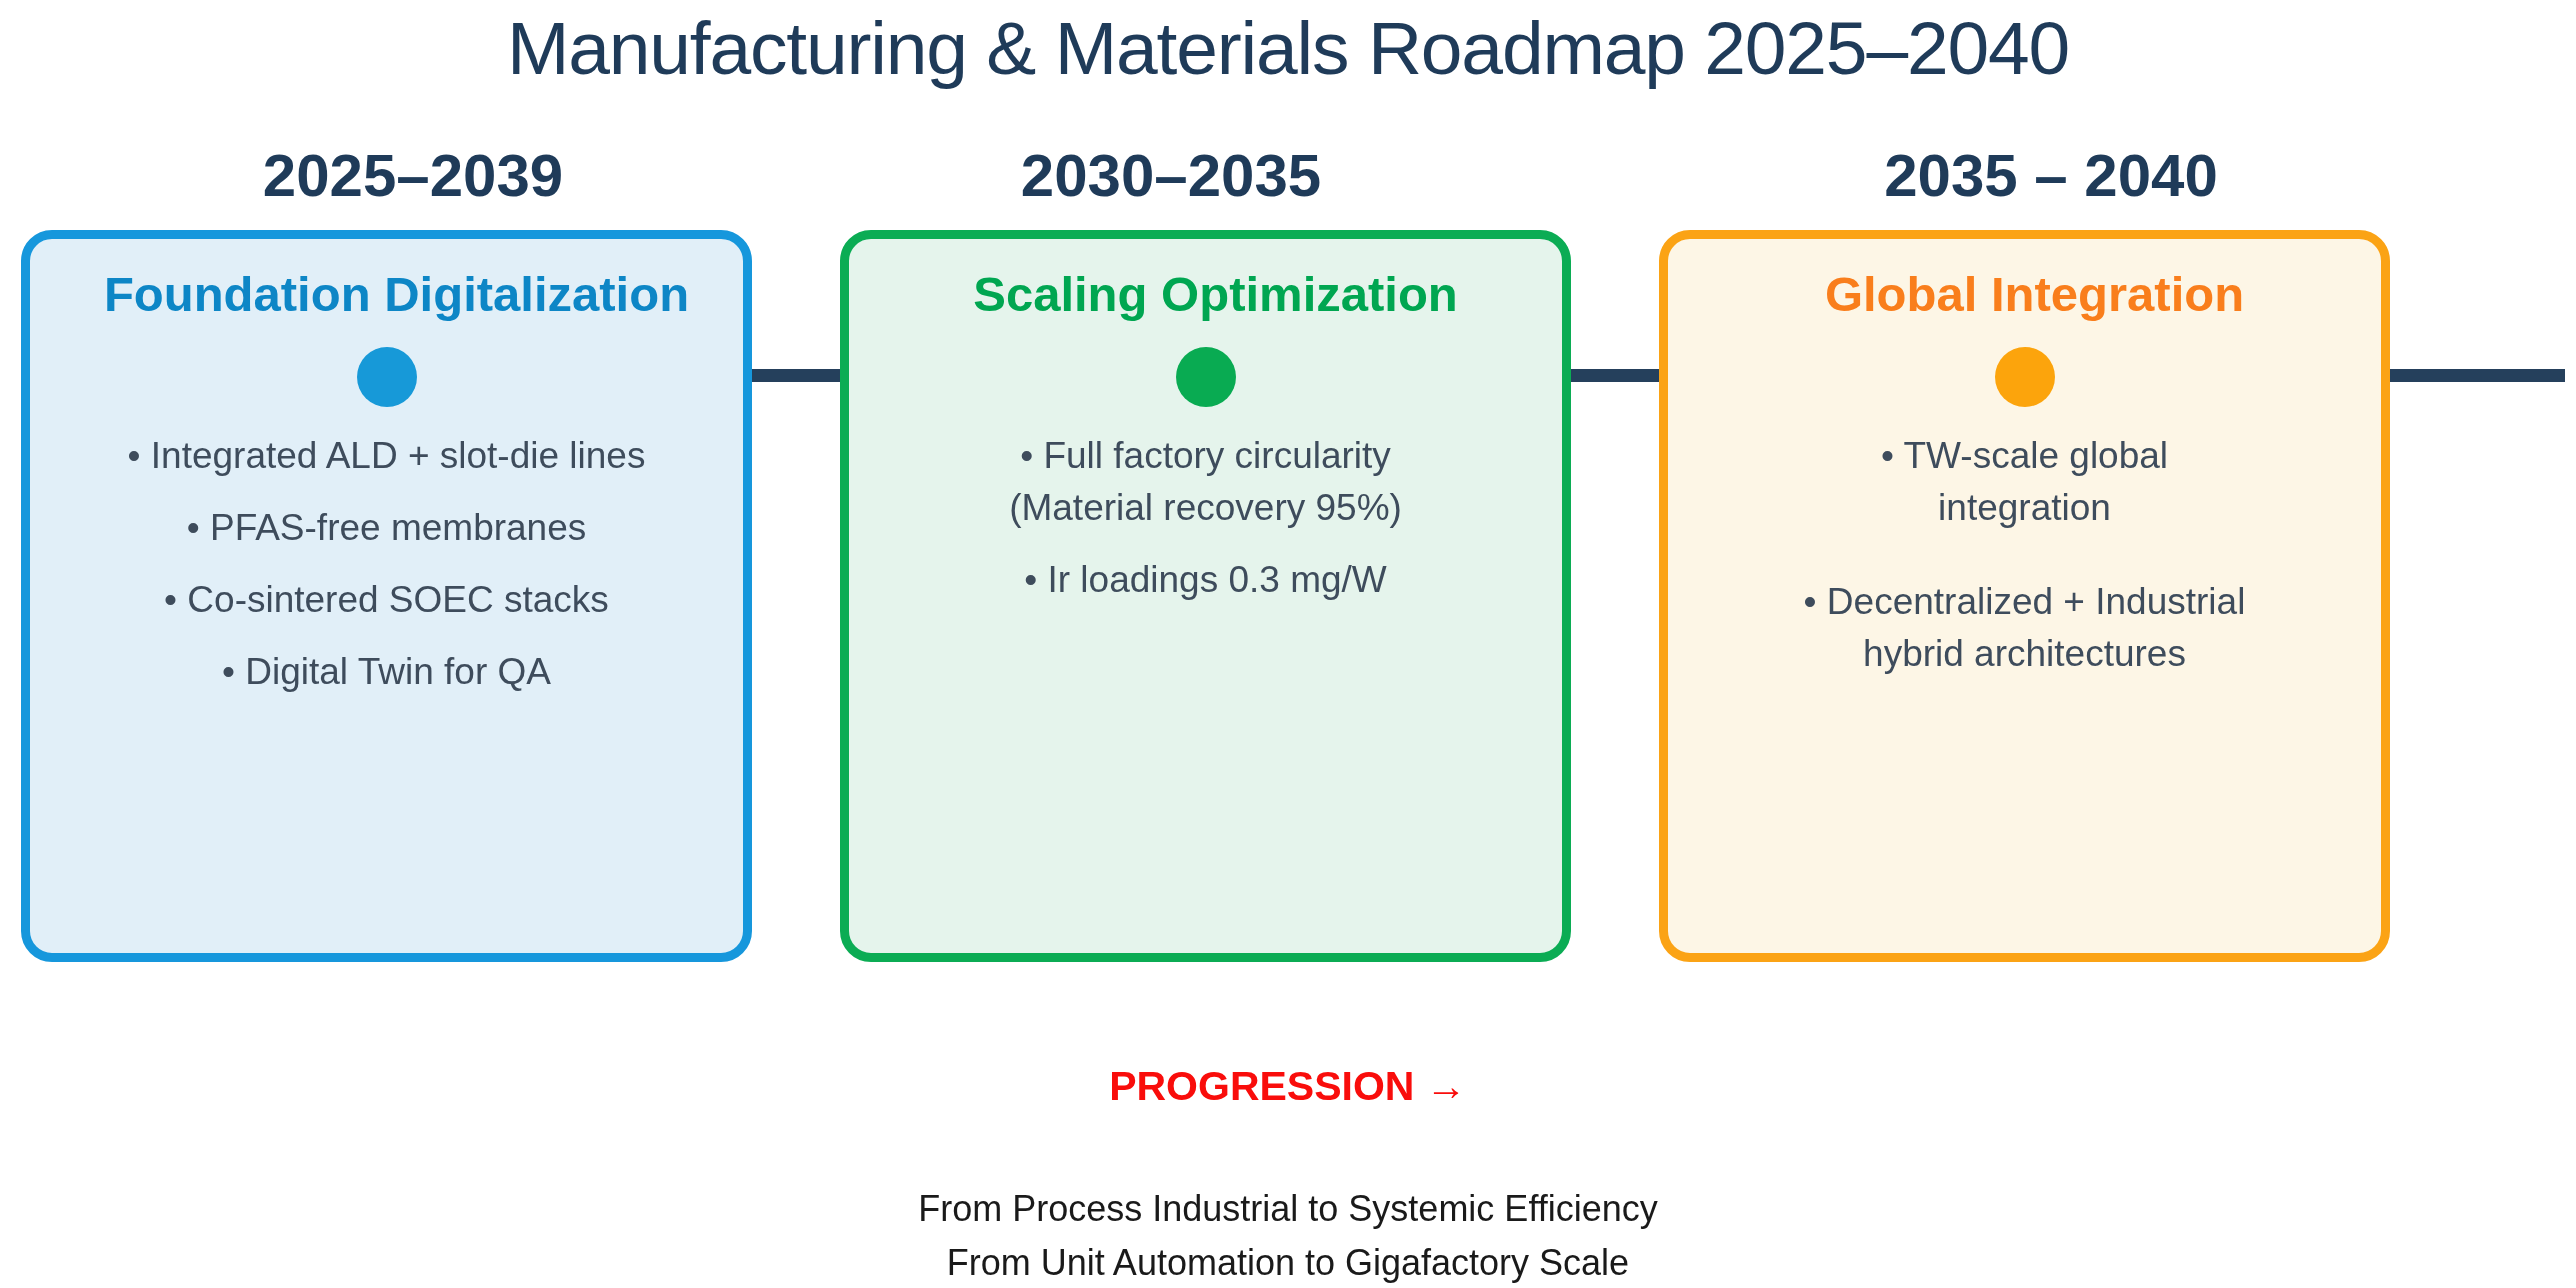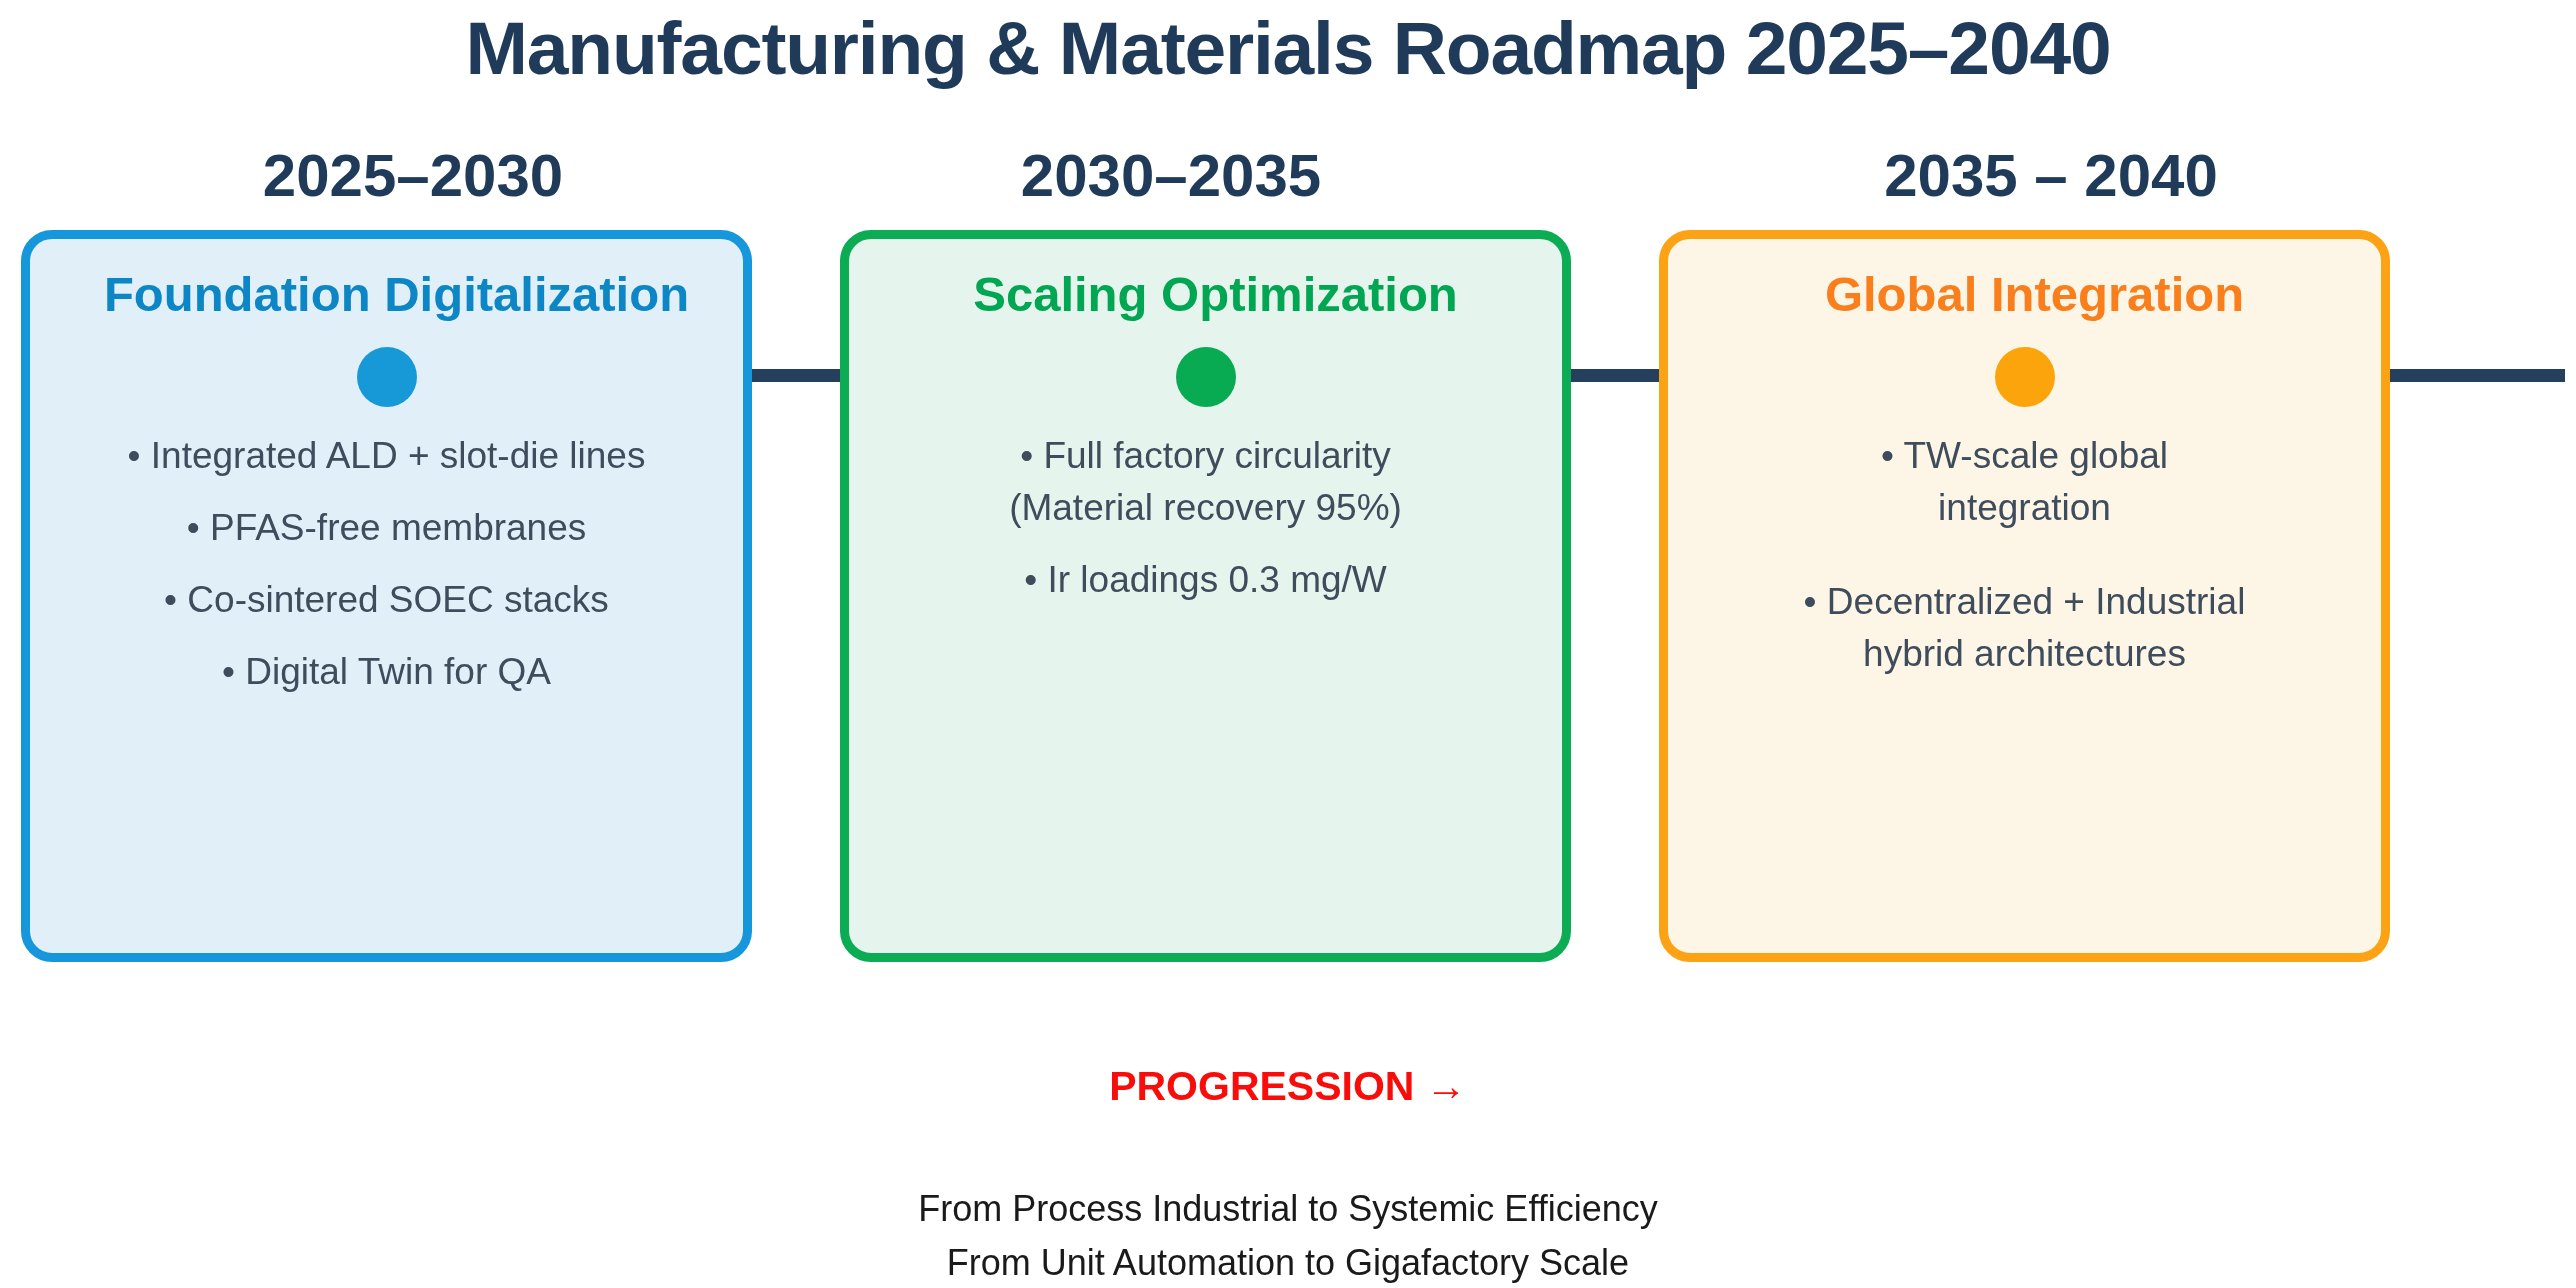--- a/index.html
+++ b/index.html
@@ -6,21 +6,21 @@
   #canvas{
     position:relative;
     width:2576px;height:1289px;
     background:var(--background,#ffffff);
     font-family:"Liberation Sans",sans-serif;
     overflow:hidden;
   }
   .title{
     position:absolute;top:4.8px;left:0;right:0;
     text-align:center;
-    font-size:75px;font-weight:bold;
+    font-size:75px;font-weight:normal;
     color:var(--title-navy,#1F3B59);
     letter-spacing:-1.2px;
   }
   .period{
     position:absolute;top:141px;width:418px;
     text-align:center;
     font-size:60px;font-weight:bold;
     color:var(--title-navy,#1F3B59);
   }
   #period0{left:204px;}
@@ -82,21 +82,21 @@
     color:var(--footer-text,#1A1A1A);
   }
 </style>
 </head>
 <body>
 
 <div id="canvas">
 
   <div class="title">Manufacturing &amp; Materials Roadmap 2025–2040</div>
 
-  <div class="period" id="period0">2025–2030</div>
+  <div class="period" id="period0">2025–2039</div>
   <div class="period" id="period1">2030–2035</div>
   <div class="period" id="period2">2035 – 2040</div>
 
   <div class="timeline"></div>
 
   <div class="card" id="card0" style="--accent: #1697DC; --heading: #0D86C6; --fill: #E1EFF8; --dot: #1799D8;">
     <div class="card-heading">Foundation Digitalization</div>
     <div class="dot"></div>
     <div class="bullets">
       <div class="bullet">• Integrated ALD + slot-die lines</div>

